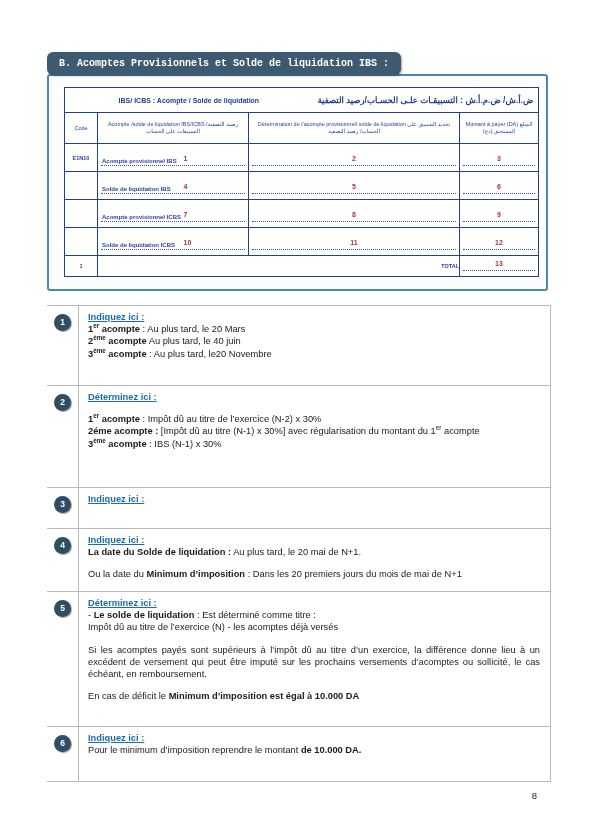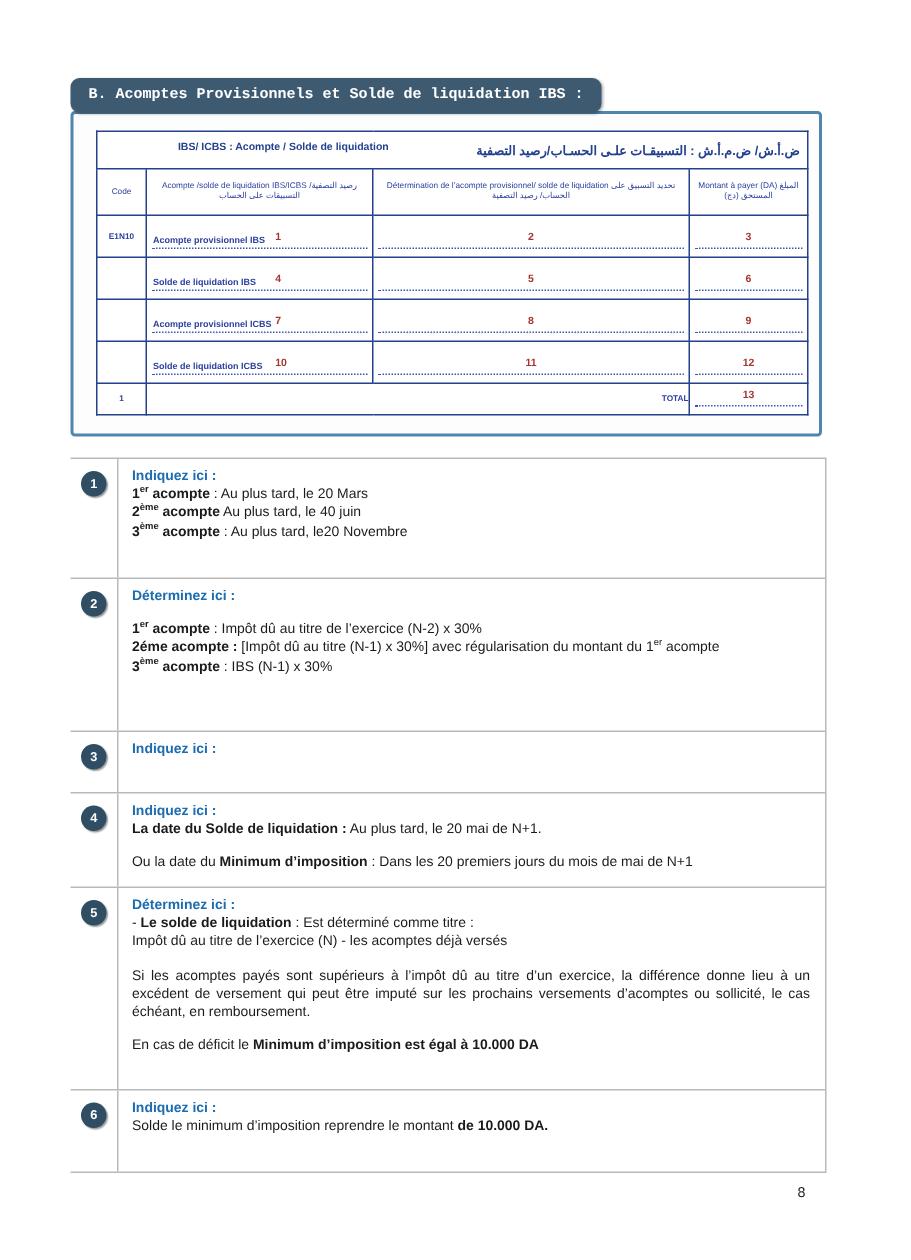--- a/index.html
+++ b/index.html
@@ -21,21 +21,21 @@
   }
   table.form{
     border-collapse:collapse;table-layout:fixed;width:474px;
     margin:11px 0 0 15px;background:#ffffff;
   }
   table.form td{
     border:1.5px solid #24418e;position:relative;overflow:hidden;
     font-size:5.5px;color:#2b3f9e;padding:0;vertical-align:middle;
   }
   .t-title{height:24px;}
-  .title-flex{display:flex;}
+  .title-flex{display:flex;align-items:center;}
   .t-fr{flex:1.1;text-align:center;font-size:7px;font-weight:bold;color:#24418e;}
   .t-ar{flex:1;text-align:center;font-size:8.5px;font-weight:bold;color:#24418e;}
   .t-head{height:30px;text-align:center;line-height:7px;}
   .t-head .ar{font-size:5.5px;}
   .row-data{height:28px;}
   .c-code{text-align:center;font-size:6px;font-weight:bold;}
   .dots{position:absolute;left:3px;right:3px;bottom:5px;border-bottom:1.5px dotted #3a57b5;}
   .lbl{position:absolute;left:4px;bottom:7px;font-size:6px;font-weight:bold;white-space:nowrap;color:#2b3f9e;}
   .ref{color:#a63531;font-weight:bold;font-size:7px;}
   .c-label .ref{position:absolute;left:57%;bottom:9px;}
@@ -47,21 +47,21 @@
   .sections{position:absolute;left:47px;top:305px;width:504px;border-right:1px solid #b9b9b9;box-sizing:border-box;}
   .section{display:flex;border-top:1px solid #b9b9b9;box-sizing:border-box;}
   .section-end{border-top:1px solid #b9b9b9;height:0;}
   .badge-col{width:31px;flex:none;display:flex;justify-content:center;align-items:flex-start;padding-top:8px;box-sizing:border-box;}
   .badge{
     width:17px;height:17px;border-radius:50%;background:#2f4d63;color:#ffffff;
     font-size:8.5px;font-weight:bold;line-height:17px;text-align:center;
     box-shadow:1px 1px 1px rgba(0,0,0,.4);
   }
   .text-col{flex:1;border-left:1px solid #b9b9b9;padding:5px 10px 5px 9px;box-sizing:border-box;}
-  .heading{color:#1b6cb0;font-weight:bold;font-size:9.3px;line-height:12.2px;}
+  .heading{color:#1b6cb0;font-weight:bold;font-size:9.3px;line-height:12.2px;text-decoration:underline;}
   .line{font-size:9.3px;line-height:12.2px;text-align:justify;}
   .line.spacer{height:10px;}
   .line .b{font-weight:bold;}
   .line sup{font-size:6.3px;line-height:0;}
   .s1{min-height:80px;} .s2{min-height:102px;} .s3{min-height:41px;}
   .s4{min-height:63px;} .s5{min-height:135px;} .s6{min-height:55px;}
   
   .page-num{position:absolute;left:47px;top:790px;width:490px;text-align:right;font-size:9.5px;color:#1b1b1b;}
 </style>
 </head>
@@ -233,20 +233,20 @@
         </div>
     </div>
   </div>
   <div class="section s6">
     <div class="badge-col">
         <div class="badge">6</div>
       </div>
     <div class="text-col">
       <div class="heading">Indiquez ici :</div>
       <div class="lines">
-          <div class="line"><span>Solde le minimum d’imposition reprendre le montant </span><span class="b">de 10.000 DA.</span></div>
+          <div class="line"><span>Pour le minimum d’imposition reprendre le montant </span><span class="b">de 10.000 DA.</span></div>
         </div>
     </div>
   </div>
   <div class="section-end"></div>
 </div>
 
 <div class="page-num">8</div>
 
 </body></html>

